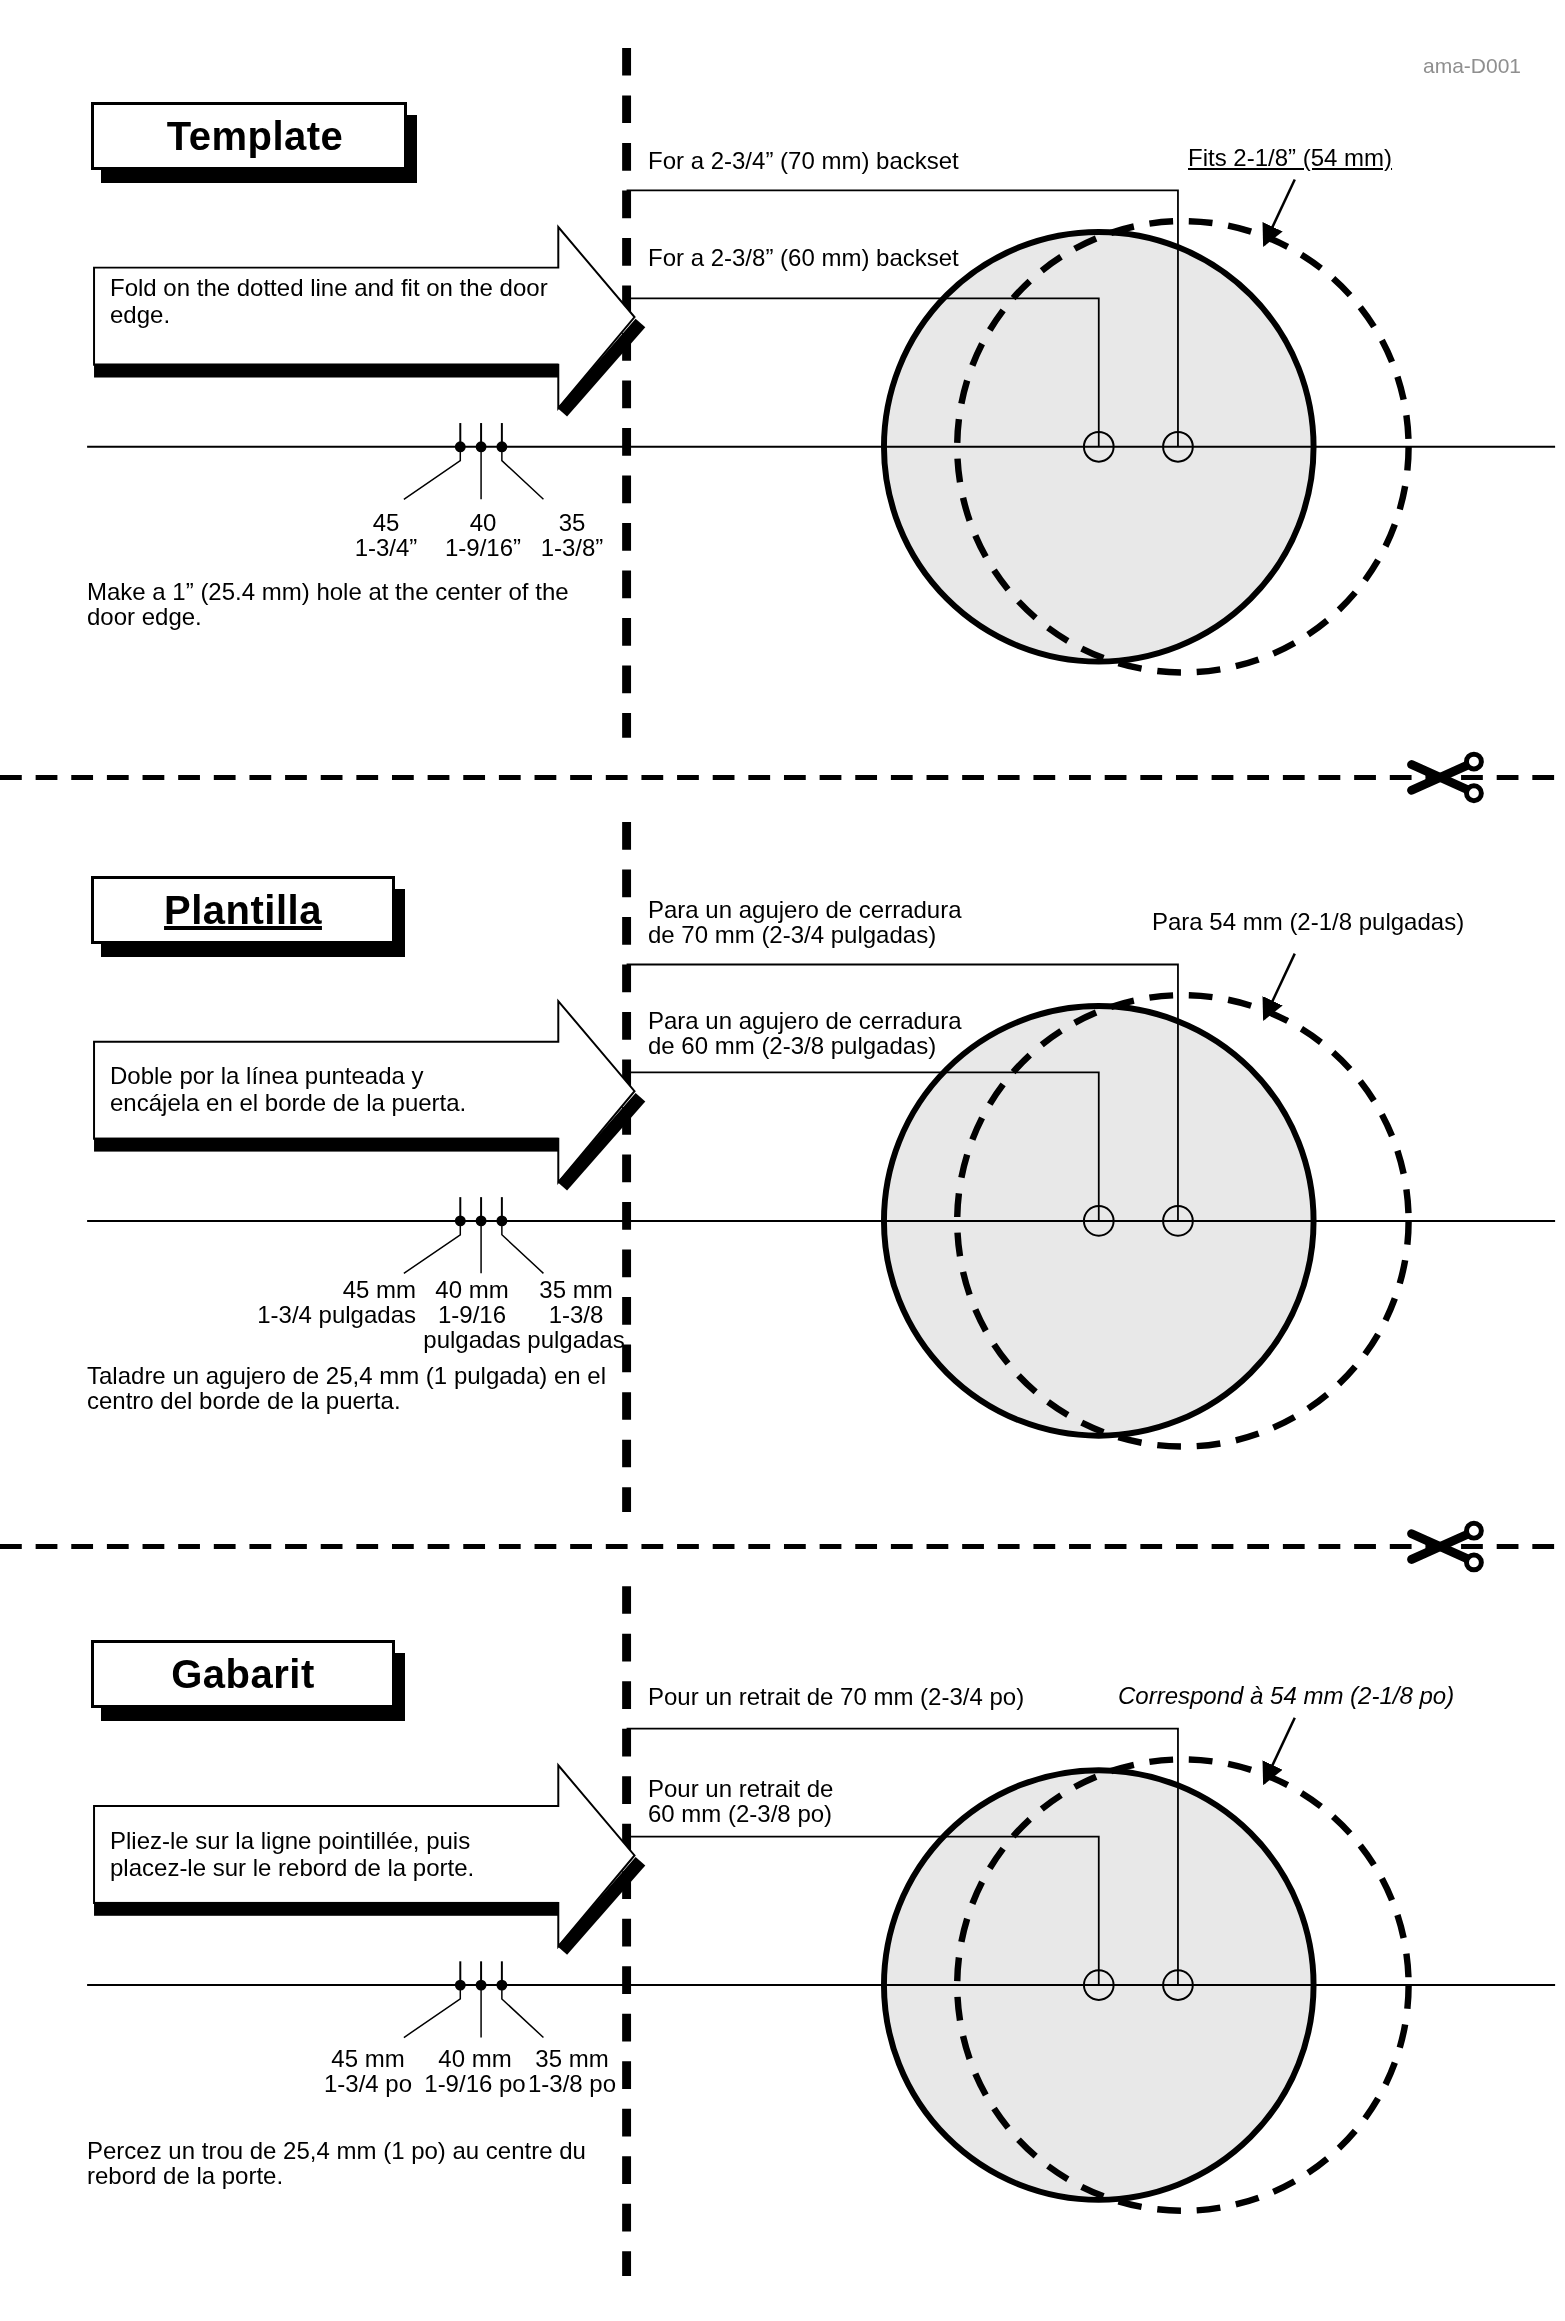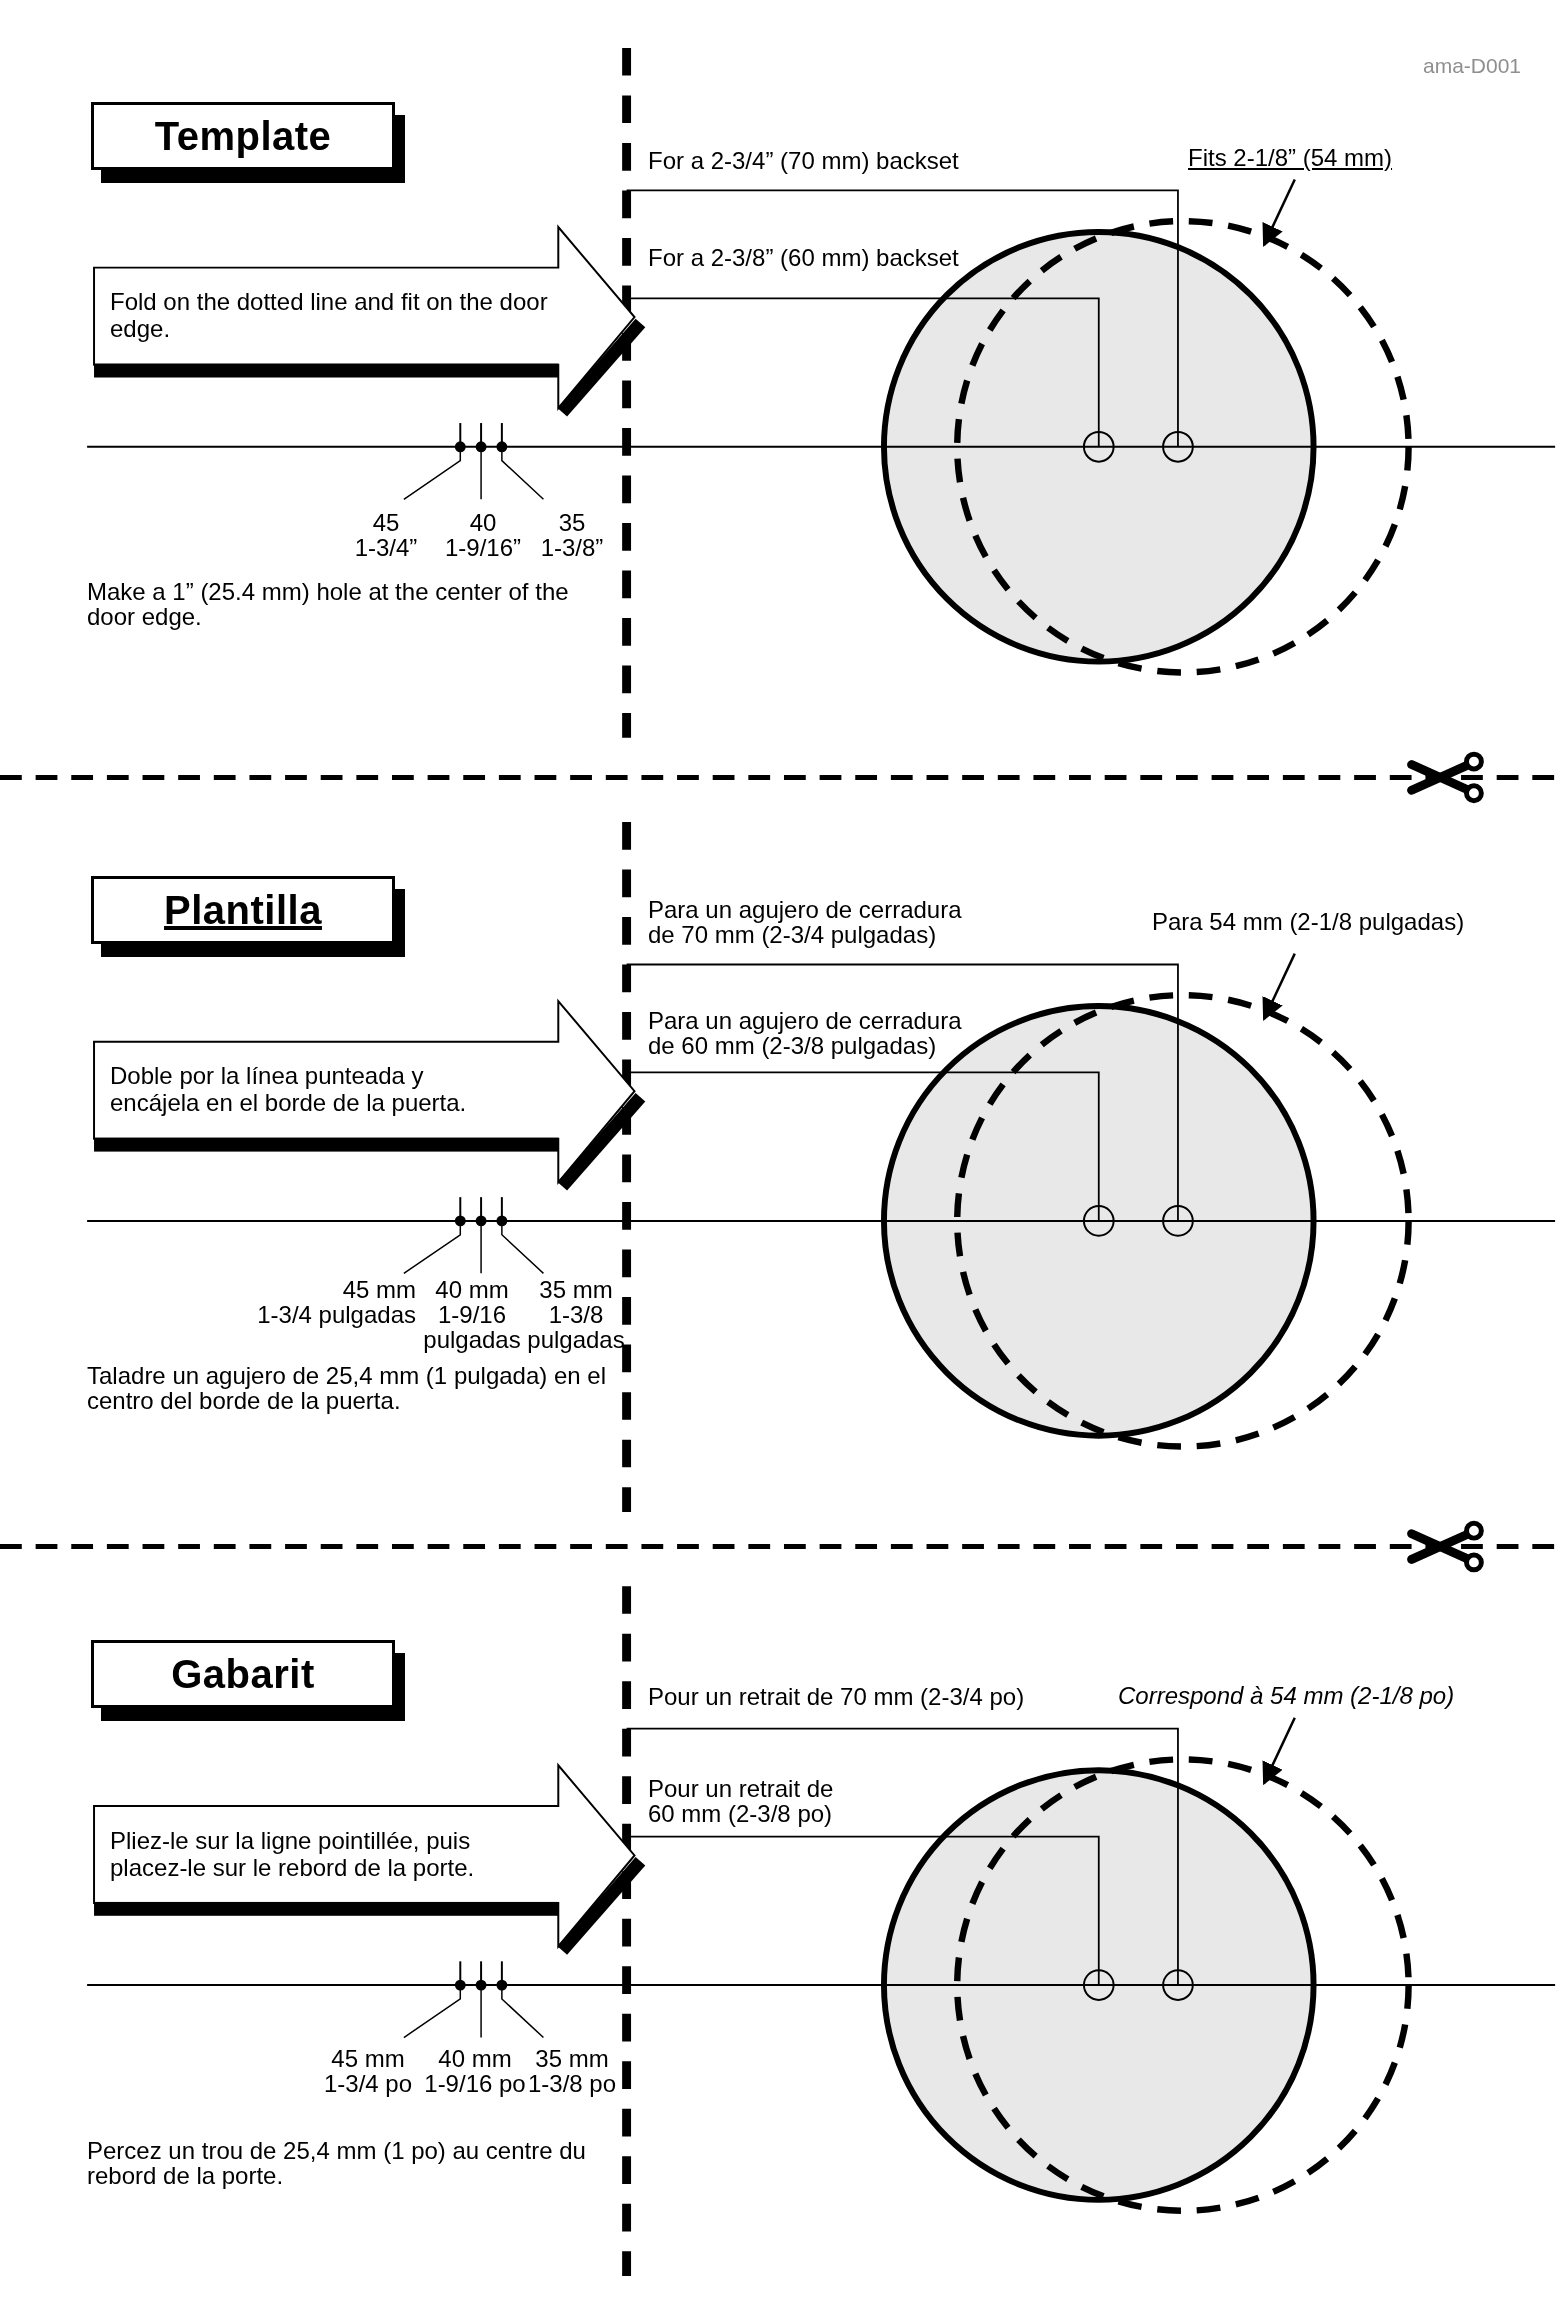--- a/index.html
+++ b/index.html
@@ -100,27 +100,27 @@
     <use href="#sec-graphic" transform="translate(0,2005)"></use>
     <use href="#cut-graphic" transform="translate(0,785)"></use>
     <use href="#cut-graphic" transform="translate(0,1562)"></use>
   </svg>
 
   <div class="layer">
 
     <div class="abs doc-code" style="left:1423px; top:54px;">ama-D001</div>
 
     <section>
-      <div class="title-box" style="top:102px;">
+      <div class="title-box" style="top:102px;padding-left:12px;">
         <span class="title-text">Template</span>
       </div>
       <div class="abs txt" style="left:648px; top:148px;">For a 2-3/4” (70 mm) backset</div>
       <div class="abs txt" style="left:648px; top:245px;">For a 2-3/8” (60 mm) backset</div>
       <div class="abs txt" style="left:1188px; top:145px;text-decoration:underline;">Fits 2-1/8” (54 mm)</div>
-      <div class="abs txt arrow-note" style="left:110px; top:288px;">Fold on the dotted line and fit on the door
+      <div class="abs txt arrow-note" style="left:110px; top:274px;">Fold on the dotted line and fit on the door
 edge.</div>
       <div class="abs txt meas" style="left:287px; top:510px;">45
 1-3/4”</div>
       <div class="abs txt meas" style="left:384px; top:510px;">40
 1-9/16”</div>
       <div class="abs txt meas" style="left:473px; top:510px;">35
 1-3/8”</div>
       <div class="abs txt" style="left:87px; top:579px;">Make a 1” (25.4 mm) hole at the center of the
 door edge.</div>
     </section>

